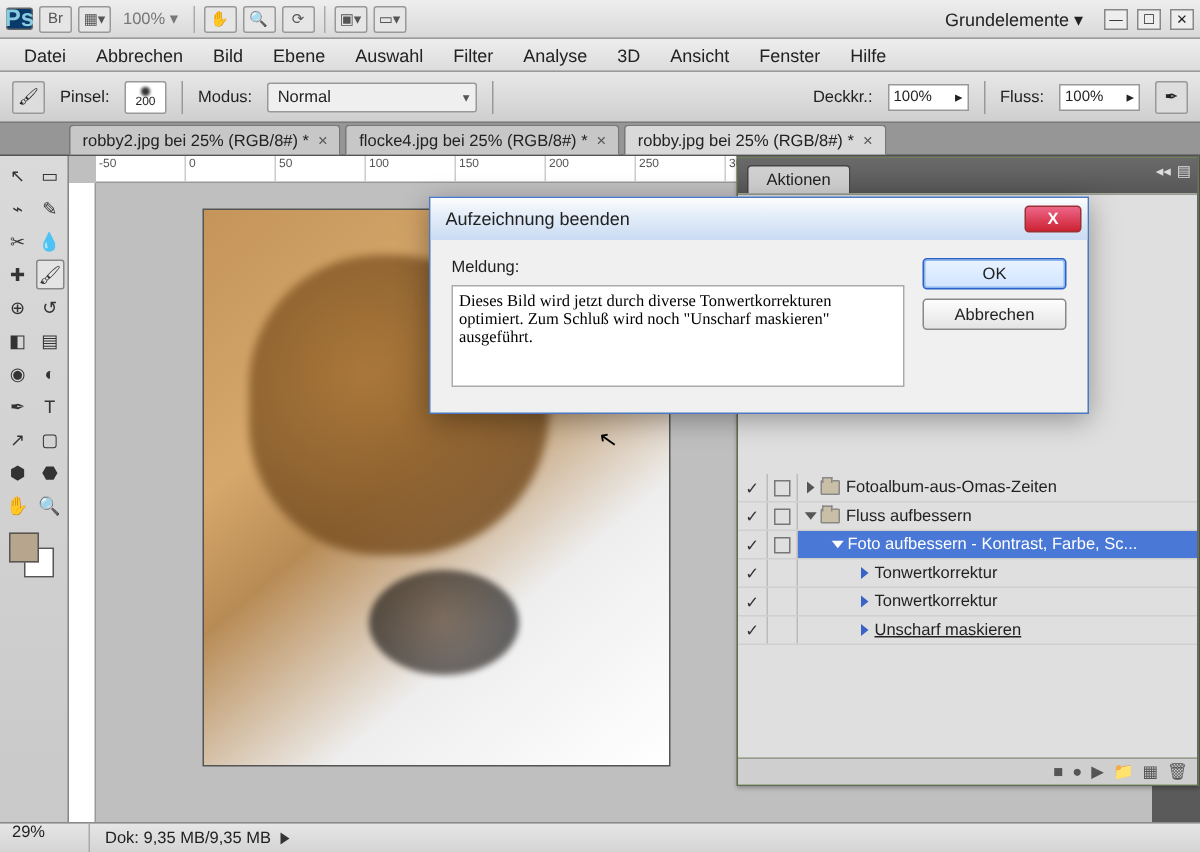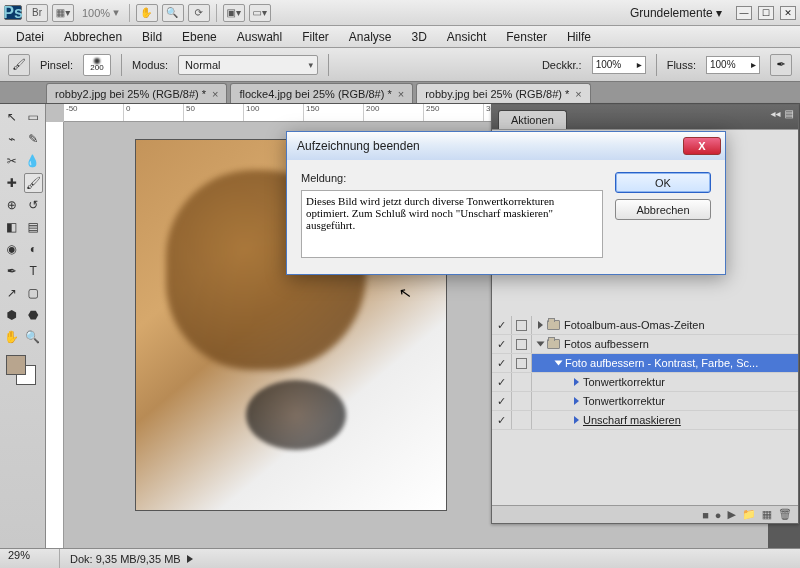--- a/index.html
+++ b/index.html
@@ -242,21 +242,21 @@
           <div class="act-row">
             <div class="c1">
               <span class="check">✓</span>
             </div>
             <div class="c2">
               <span style="width:11px;height:11px;border:1px solid #777;display:inline-block"></span>
             </div>
             <div class="tree" style="padding-left: 6px;">
               <span class="tri down"></span>
               <span class="folder"></span>
-              <span>Fotos aufbessern</span>
+              <span>Fluss aufbessern</span>
             </div>
           </div>
           <div class="act-row sel">
             <div class="c1">
               <span class="check">✓</span>
             </div>
             <div class="c2">
               <span style="width:11px;height:11px;border:1px solid #777;display:inline-block"></span>
             </div>
             <div class="tree" style="padding-left: 24px;">

